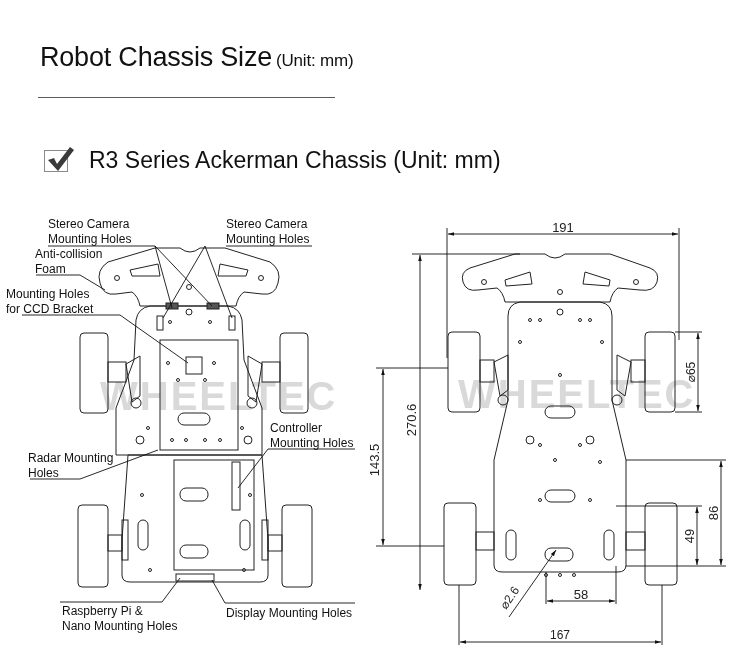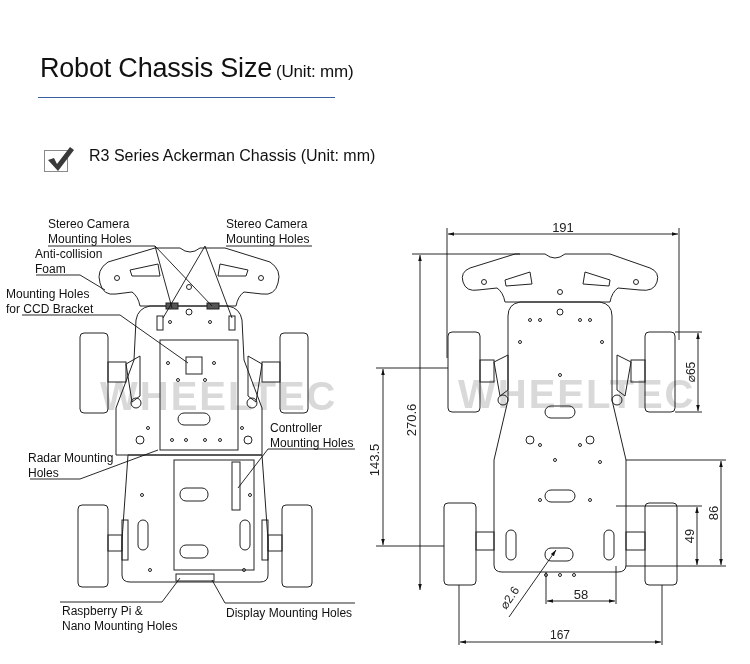--- a/index.html
+++ b/index.html
@@ -1,22 +1,22 @@
 <!DOCTYPE html>
 <html><head>
 <meta charset="utf-8">
 <style>
   html,body{margin:0;padding:0;background:#ffffff;}
   body{width:750px;height:664px;position:relative;overflow:hidden;font-family:"Liberation Sans",sans-serif;color:#111;}
   .abs{position:absolute;}
-  .title{left:40px;top:53px;font-size:27px;font-weight:normal;letter-spacing:-0.2px;white-space:nowrap;}
+  .title{left:40px;top:42px;font-size:27px;font-weight:normal;letter-spacing:-0.2px;white-space:nowrap;}
   .title .unit{font-size:17px;margin-left:4px;}
   .title-rule{left:38px;top:97px;width:297px;height:1px;background:#3a5fa0;}
   .check-box{left:44px;top:150px;width:22px;height:20px;border:1px solid #8a8a8a;background:#fff;}
-  .subtitle{left:89px;top:147px;font-size:16px;white-space:nowrap;}
+  .subtitle{left:89px;top:147px;font-size:23px;white-space:nowrap;}
   svg.dwg{position:absolute;left:0;top:0;}
   .lbl{font-family:"Liberation Sans",sans-serif;font-size:12px;fill:#111;}
   .dim{font-family:"Liberation Sans",sans-serif;font-size:13px;fill:#222;}
   .wm{font-family:"Liberation Sans",sans-serif;font-size:40px;fill:#d9d9d9;font-weight:bold;letter-spacing:2px;}
 </style>
 </head>
 <body>
 
 <div class="abs title">
   <span>Robot Chassis Size</span><span class="unit">(Unit: mm)</span>

